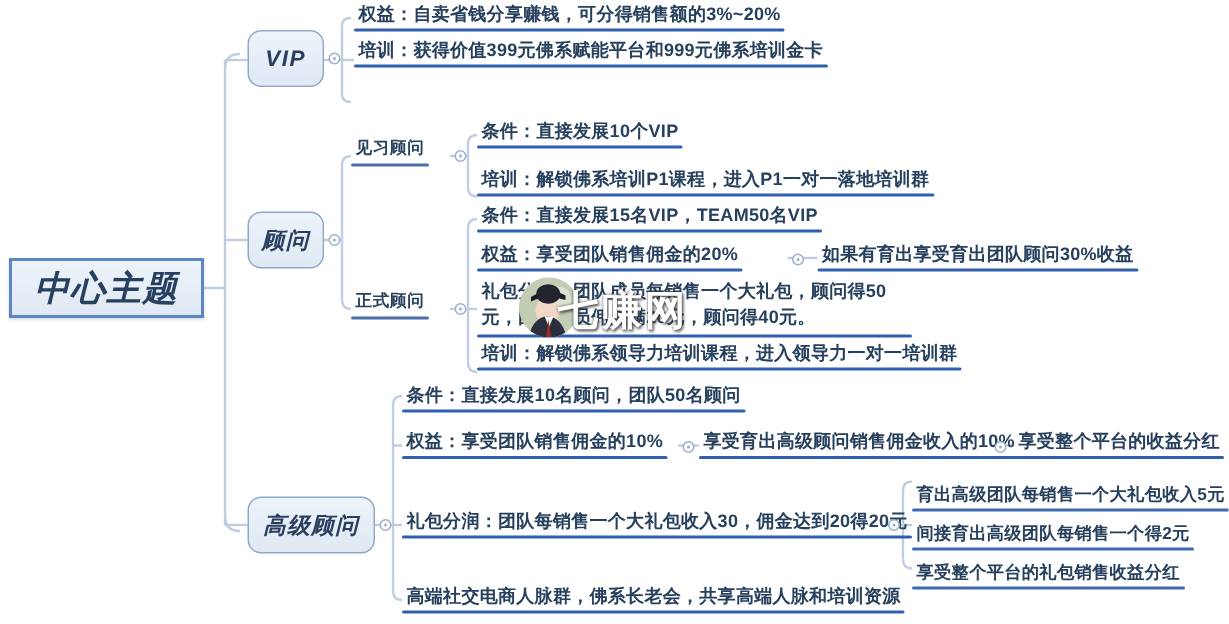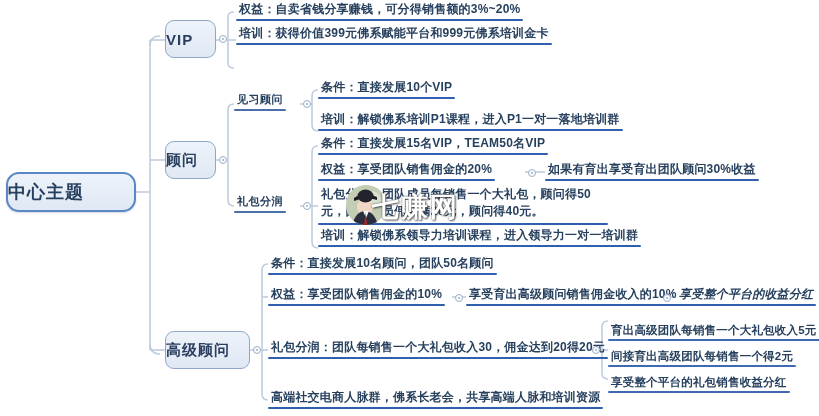--- a/index.html
+++ b/index.html
@@ -14,28 +14,29 @@
   #links{position:absolute;left:0;top:0;width:819px;height:416px;pointer-events:none;}
 
   
   .boxnode{
     position:absolute;
     box-sizing:border-box;
     background:linear-gradient(180deg,#eef3fa 0%,#dfe8f4 100%);
     border:1.5px solid #8fa8c8;
     border-radius:9px;
     color:#2a3f5f;
-    display:flex;align-items:center;justify-content:flex-start;
+    display:flex;align-items:center;justify-content:center;
     white-space:nowrap;
     letter-spacing:1px;
+    font-style:italic;
   }
   .root{
     border:2.5px solid #5b87c4;
-    border-radius:13px;
-    font-size:18px;font-weight:bold;
+    border-radius:0;
+    font-size:23px;font-weight:bold;
     color:#26405f;
     box-shadow:0 1px 2px rgba(120,140,170,.35);
   }
   .lvl1{font-size:15px;font-weight:bold;}
 
   
   .txtnode{
     position:absolute;
     color:#27405e;
     white-space:nowrap;
@@ -187,21 +188,21 @@
   <div class="handle" style="left:303px;top:100px;"></div>
 
   <div class="txtnode leaf" style="left:318px;top:80px;">
     <span class="t">条件：直接发展10个VIP</span>
   </div>
   <div class="txtnode leaf" style="left:318px;top:112px;">
     <span class="t">培训：解锁佛系培训P1课程，进入P1一对一落地培训群</span>
   </div>
 
   <div class="txtnode lvl2" style="left:234px;top:195px;">
-    <span class="t">礼包分润</span>
+    <span class="t">正式顾问</span>
   </div>
   <div class="handle" style="left:303px;top:202px;"></div>
 
   <div class="txtnode leaf" style="left:318px;top:136px;">
     <span class="t">条件：直接发展15名VIP，TEAM50名VIP</span>
   </div>
   <div class="txtnode leaf" style="left:318px;top:162px;">
     <span class="t">权益：享受团队销售佣金的20%</span>
   </div>
   <div class="handle" style="left:528px;top:169px;"></div>
@@ -227,21 +228,21 @@
   </div>
 
   <div class="txtnode leaf" style="left:268px;top:287px;">
     <span class="t">权益：享受团队销售佣金的10%</span>
   </div>
   <div class="handle" style="left:455px;top:294px;"></div>
   <div class="txtnode leaf" style="left:466px;top:287px;">
     <span class="t">享受育出高级顾问销售佣金收入的10%</span>
   </div>
   <div class="handle" style="left:663px;top:294px;"></div>
-  <div class="txtnode leaf" style="left:676px;top:287px;font-style:italic;">
+  <div class="txtnode leaf" style="left:676px;top:287px;">
     <span class="t">享受整个平台的收益分红</span>
   </div>
 
   <div class="txtnode leaf" style="left:268px;top:340px;">
     <span class="t">礼包分润：团队每销售一个大礼包收入30，佣金达到20得20元</span>
   </div>
   <div class="handle" style="left:592px;top:346px;"></div>
 
   <div class="txtnode leaf sub" style="left:608px;top:311px;">
     <span class="t">育出高级团队每销售一个大礼包收入5元</span>

